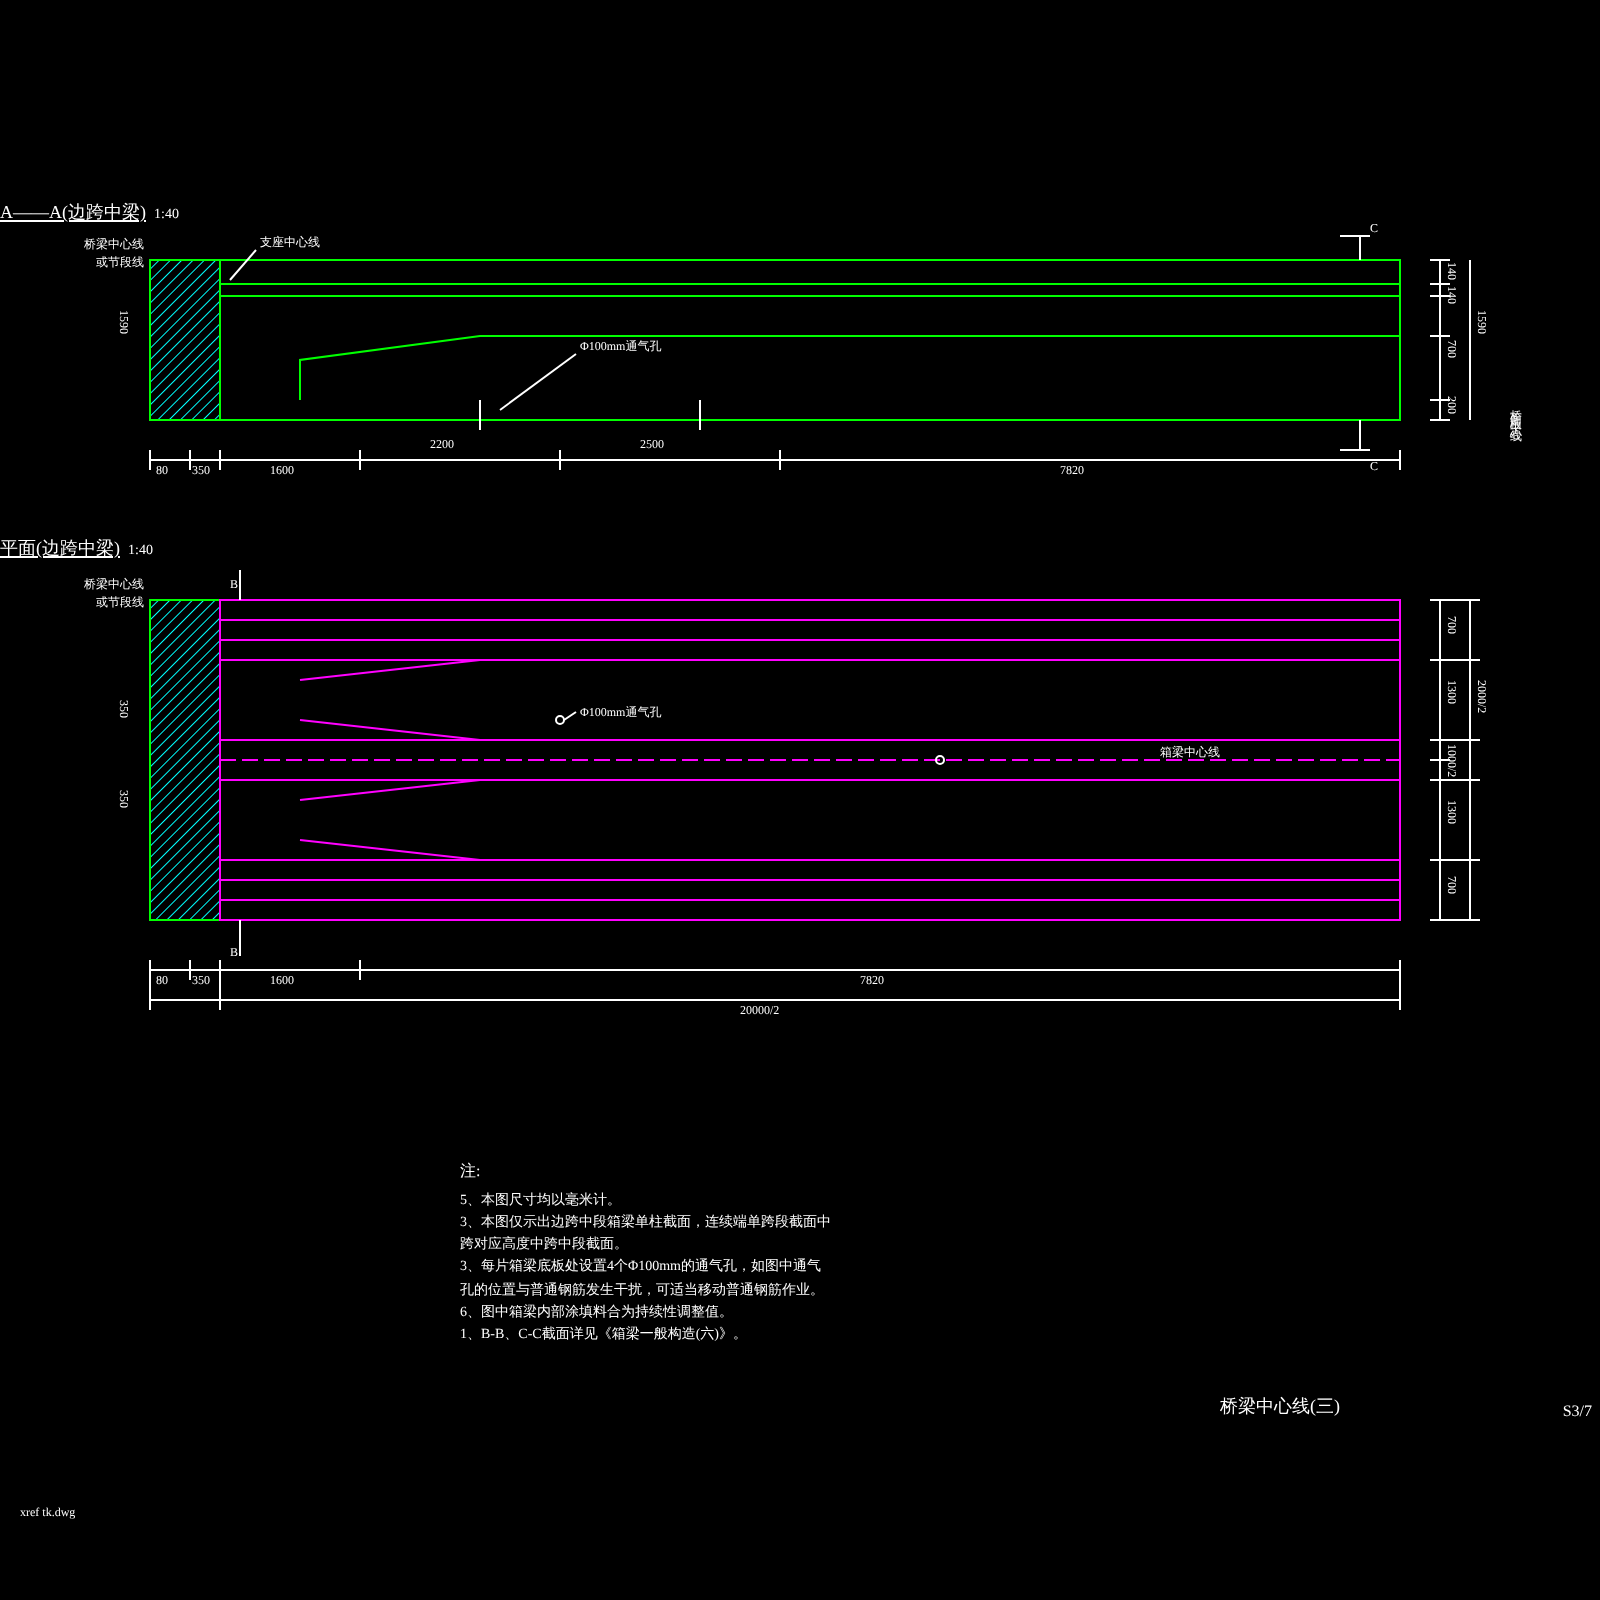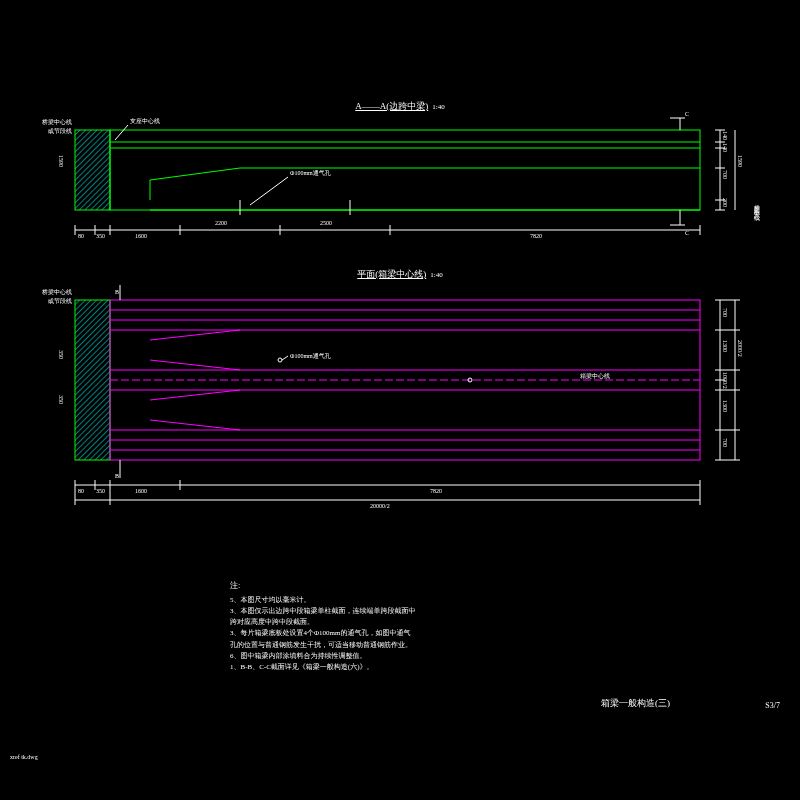--- a/index.html
+++ b/index.html
@@ -1,19 +1,19 @@
 <!DOCTYPE html>
 <html><head>
 <meta charset="utf-8">
 <style>
 *{margin:0;padding:0;box-sizing:border-box}
 body{background:#000;font-family:"SimSun",serif;width:800px;height:800px;position:relative;overflow:hidden;font-size:7px}
 .canvas{position:absolute;inset:0}
 text,.txt{fill:#fff;color:#fff;font-size:6px}
-.title{color:#fff;text-align:center;font-size:9px}
+.title{color:#fff;text-align:left;font-size:9px}
 .title u{text-decoration:underline}
 .scale{font-size:7px;color:#fff;margin-left:4px}
 line{stroke-width:1}
 .g{stroke:#0f0}
 .m{stroke:#f0f}
 .w{stroke:#fff}
 .dim{color:#fff;position:absolute;font-size:6px}
 .vdim{writing-mode:vertical-rl}
 .hatch{fill:url(#hatch)}
 .notes{position:absolute;left:230px;top:580px;color:#fff;font-size:7px;line-height:1.6}
@@ -138,21 +138,21 @@
 <text x="115" y="294">B</text>
 </g>
 </svg>
 
 <div class="dim" style="left:42px;top:118px;width:30px;text-align:right;white-space:pre-line">桥梁中心线
 或节段线</div>
 <div class="dim" style="left:42px;top:288px;width:30px;text-align:right;white-space:pre-line">桥梁中心线
 或节段线</div>
 
 <div class="title" style="position:absolute;left:0;right:0;top:268px">
-  <u>平面(箱梁中心线)</u><span class="scale">1:40</span>
+  <u>平面(边跨中梁)</u><span class="scale">1:40</span>
 </div>
 
 <div class="dim" style="left:78px;top:233px">80</div>
 <div class="dim" style="left:96px;top:233px">350</div>
 <div class="dim" style="left:135px;top:233px">1600</div>
 <div class="dim" style="left:215px;top:220px">2200</div>
 <div class="dim" style="left:320px;top:220px">2500</div>
 <div class="dim" style="left:530px;top:233px">7820</div>
 
 <div class="dim vdim" style="left:722px;top:131px">140</div>
@@ -185,15 +185,15 @@
 <div class="h">注:</div>
 <div>5、本图尺寸均以毫米计。</div>
 <div>3、本图仅示出边跨中段箱梁单柱截面，连续端单跨段截面中</div>
 <div>   跨对应高度中跨中段截面。</div>
 <div>3、每片箱梁底板处设置4个Φ100mm的通气孔，如图中通气</div>
 <div>   孔的位置与普通钢筋发生干扰，可适当移动普通钢筋作业。</div>
 <div>6、图中箱梁内部涂填料合为持续性调整值。</div>
 <div>1、B-B、C-C截面详见《箱梁一般构造(六)》。</div>
 </div>
 
-<div class="corner" style="right:130px;bottom:90px;font-size:9px">箱梁一般构造(三)</div>
-<div class="corner" style="right:20px;bottom:90px">S3/7</div>
+<div class="corner" style="right:130px;bottom:90px;font-size:9px">桥梁中心线(三)</div>
+<div class="corner" style="right:4px;bottom:90px">S3/7</div>
 <div class="corner" style="left:10px;bottom:40px;font-size:6px">xref tk.dwg</div>
 
 </body></html>

